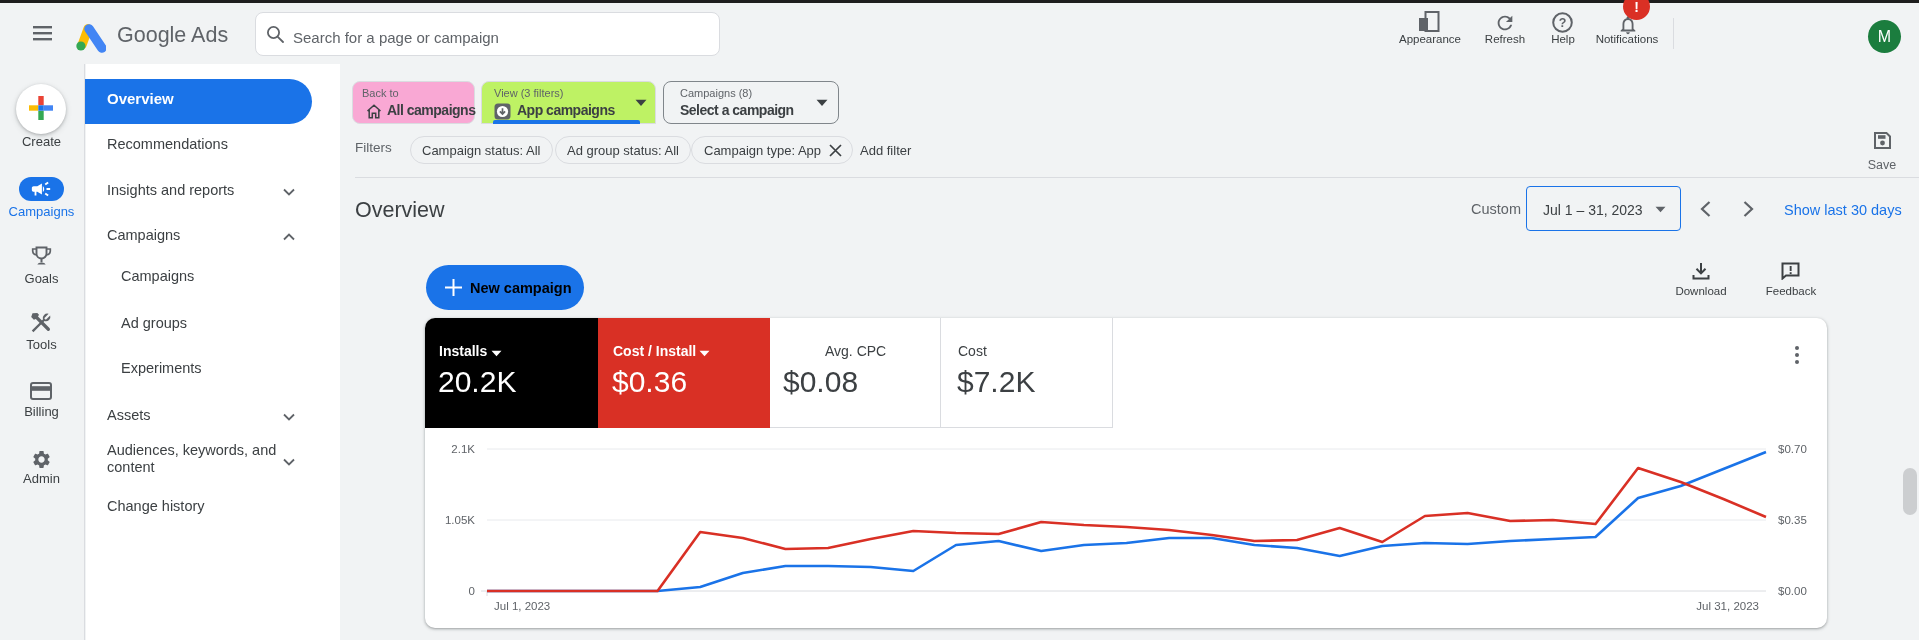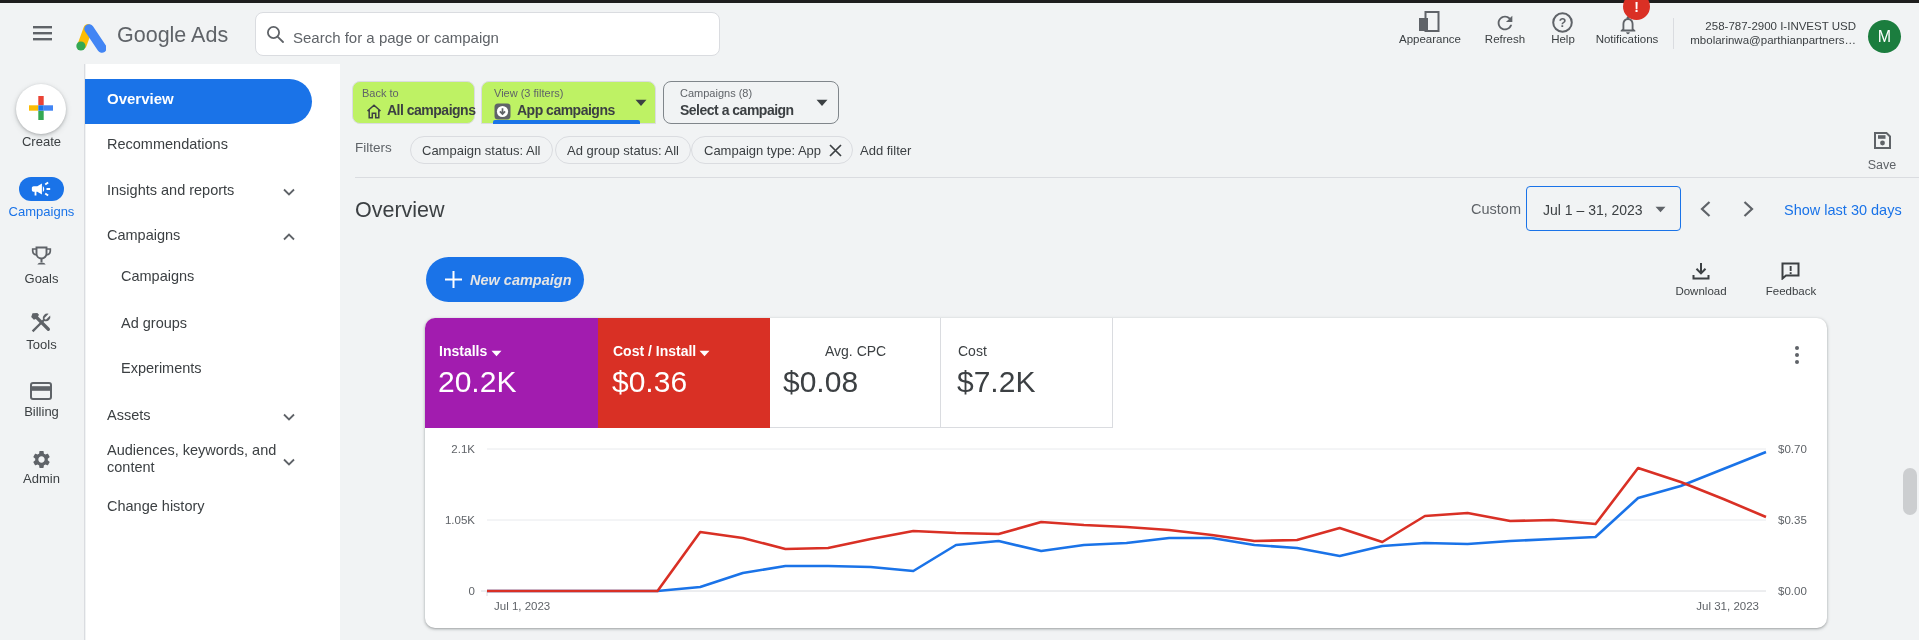--- a/index.html
+++ b/index.html
@@ -56,21 +56,20 @@
   <div class="lbl" style="left:1550px;top:30px;width:26px;">Help</div>
 
   <svg class="ic" style="left:1617px;top:11px;" width="22" height="22" viewBox="0 0 24 24">
     <path fill="#5f6368" d="M12 22c1.1 0 2-.9 2-2h-4c0 1.1.9 2 2 2zm6-6v-5c0-3.07-1.63-5.64-4.5-6.32V4c0-.83-.67-1.5-1.5-1.5s-1.5.67-1.5 1.5v.68C7.64 5.36 6 7.92 6 11v5l-2 2v1h16v-1l-2-2zm-2 1H8v-6c0-2.48 1.51-4.5 4-4.5s4 2.02 4 4.5v6z"></path>
   </svg>
   <div class="lbl" style="left:1592px;top:30px;width:70px;">Notifications</div>
   <div class="abs" style="left:1623px;top:-10px;width:27px;height:27px;border-radius:50%;background:#da3025;color:#fff;font-size:14px;font-weight:bold;text-align:center;line-height:29px;">!</div>
 
   <div class="abs" style="left:1673px;top:15px;width:1px;height:31px;background:#dadce0;"></div>
 
-  <div class="abs" style="left:1660px;top:16px;width:196px;text-align:right;font-size:11.5px;color:#3c4043;line-height:14px;">258-787-2900 I-INVEST USD<br>mbolarinwa@parthianpartners…</div>
 
   <div class="abs" style="left:1868px;top:17px;width:33px;height:33px;border-radius:50%;background:#1b7d3e;color:#fff;font-size:16px;text-align:center;line-height:33px;">M</div>
 </div>
 
 <div class="abs" id="rail" style="left:0;top:64px;width:85px;height:576px;background:#f1f3f4;border-right:1px solid #dadce0;"></div>
 
 <div class="abs" style="left:16px;top:84px;width:50px;height:50px;border-radius:50%;background:#fff;box-shadow:0 1px 3px rgba(60,64,67,.3),0 2px 6px rgba(60,64,67,.15);"></div>
 <svg class="ic" style="left:29px;top:96px;" width="24" height="24" viewBox="0 0 24 24">
   <rect x="9.3" y="0" width="5.4" height="9.3" fill="#ea4335"></rect>
   <rect x="9.3" y="14.7" width="5.4" height="9.3" fill="#34a853"></rect>
@@ -134,21 +133,21 @@
     <path d="M1 1.5 L6 6.5 L11 1.5" fill="none" stroke="#5f6368" stroke-width="1.8"></path>
   </svg>
 <div class="abs" style="left:107px;top:442px;font-size:14.5px;line-height:17px;width:175px;">Audiences, keywords, and content</div>
 <svg class="ic" style="left:283px;top:458px;" width="12" height="8" viewBox="0 0 12 8">
     <path d="M1 1.5 L6 6.5 L11 1.5" fill="none" stroke="#5f6368" stroke-width="1.8"></path>
   </svg>
 <div class="abs" style="left:107px;top:498px;font-size:14.5px;">Change history</div>
 
 <div class="abs" id="content" style="left:340px;top:64px;width:1579px;height:576px;background:#f1f3f4;"></div>
 
-<div class="abs" style="left:352px;top:81px;width:123px;height:43px;background:#bef264;border:1px solid #dadce0;border-radius:8px;">
+<div class="abs" style="left:352px;top:81px;width:123px;height:43px;background:#f9a8d4;border:1px solid #dadce0;border-radius:8px;">
   <div style="position:absolute;left:9px;top:5px;font-size:11px;color:#5f6368;">Back to</div>
   <svg style="position:absolute;left:13px;top:22px;" width="16" height="15" viewBox="0 0 16 15">
       <path d="M1.5 7 L8 1.2 L14.5 7 M3.2 5.8 V13.8 H6.3 V9.3 H9.7 V13.8 H12.8 V5.8" fill="none" stroke="#3c4043" stroke-width="1.5"></path>
     </svg>
   <div style="position:absolute;left:34px;top:19.5px;font-size:14px;letter-spacing:-0.5px;font-weight:bold;color:#3c4043;white-space:nowrap;">All campaigns</div>
 </div>
 <div class="abs" style="left:481px;top:81px;width:175px;height:43px;background:#bef264;border:1px solid #dadce0;border-radius:8px 8px 0 0;">
   <div style="position:absolute;left:12px;top:5px;font-size:11px;color:#5f6368;">View (3 filters)</div>
   <svg style="position:absolute;left:12px;top:21px;" width="17" height="17" viewBox="0 0 17 17">
     <rect x="0.5" y="0.5" width="16" height="16" rx="3.5" fill="#5f6368"></rect>
@@ -197,42 +196,42 @@
     </svg>
 </div>
 <svg class="ic" style="left:1700px;top:201px;" width="11" height="16" viewBox="0 0 11 16">
     <path d="M9.5 1 L2 8 L9.5 15" fill="none" stroke="#5f6368" stroke-width="2.2"></path>
   </svg>
 <svg class="ic" style="left:1743px;top:201px;" width="11" height="16" viewBox="0 0 11 16">
     <path d="M1.5 1 L9 8 L1.5 15" fill="none" stroke="#5f6368" stroke-width="2.2"></path>
   </svg>
 <div class="abs" style="left:1784px;top:202px;font-size:14.5px;color:#1a73e8;">Show last 30 days</div>
 
-<div class="abs" style="left:426px;top:257px;width:158px;height:45px;background:#1a73e8;border-radius:23px;color:#e5e5e5;font-style:italic;">
+<div class="abs" style="left:426px;top:265px;width:158px;height:45px;background:#1a73e8;border-radius:23px;color:#000000;">
   <svg style="position:absolute;left:18px;top:13px;" width="19" height="19" viewBox="0 0 19 19">
       <path d="M9.5 1 V18 M1 9.5 H18" stroke="#fff" stroke-width="2"></path>
     </svg>
   <div style="position:absolute;left:44px;top:15px;font-size:14.5px;font-weight:bold;">New campaign</div>
 </div>
 
 <svg class="ic" style="left:1692px;top:262px;" width="18" height="18" viewBox="0 0 18 18">
   <path d="M9 1 V11 M4.5 6.8 L9 11.4 L13.5 6.8" fill="none" stroke="#3c4043" stroke-width="2"></path>
   <path d="M1.5 13 V16.5 H16.5 V13" fill="none" stroke="#3c4043" stroke-width="2"></path>
 </svg>
 <div class="lbl" style="left:1671px;top:285px;width:60px;">Download</div>
 <svg class="ic" style="left:1781px;top:262px;" width="19" height="18" viewBox="0 0 19 18">
   <path d="M1.5 1.5 H17.5 V13.5 H5 L1.5 16.5 Z" fill="none" stroke="#3c4043" stroke-width="2"></path>
   <rect x="8.7" y="4" width="1.9" height="5" fill="#3c4043"></rect>
   <rect x="8.7" y="10.2" width="1.9" height="1.9" fill="#3c4043"></rect>
 </svg>
 <div class="lbl" style="left:1762px;top:285px;width:58px;">Feedback</div>
 
 <div class="abs" style="left:425px;top:318px;width:1402px;height:310px;background:#fff;border-radius:10px;box-shadow:0 1px 2px rgba(60,64,67,.3),0 1px 3px 1px rgba(60,64,67,.15);"></div>
 
-<div class="abs" style="left:425px;top:318px;width:173px;height:110px;background:#a21caf;border-radius:10px 0 0 0;color:#fff;">
+<div class="abs" style="left:425px;top:318px;width:173px;height:110px;background:#000000;border-radius:10px 0 0 0;color:#fff;">
   <div style="position:absolute;left:14px;top:24.5px;font-size:14px;font-weight:bold;">Installs</div>
   <svg style="position:absolute;left:66px;top:32px;" width="11" height="7" viewBox="0 0 11 7">
       <path d="M0.5 0.8 L5.5 6.3 L10.5 0.8 Z" fill="#fff"></path>
     </svg>
   <div style="position:absolute;left:13px;top:46.5px;font-size:30px;">20.2K</div>
 </div>
 <div class="abs" style="left:598px;top:318px;width:172px;height:110px;background:#d93025;color:#fff;">
   <div style="position:absolute;left:15px;top:24.5px;font-size:14px;font-weight:bold;">Cost / Install</div>
   <svg style="position:absolute;left:101px;top:32px;" width="11" height="7" viewBox="0 0 11 7">
       <path d="M0.5 0.8 L5.5 6.3 L10.5 0.8 Z" fill="#fff"></path>

